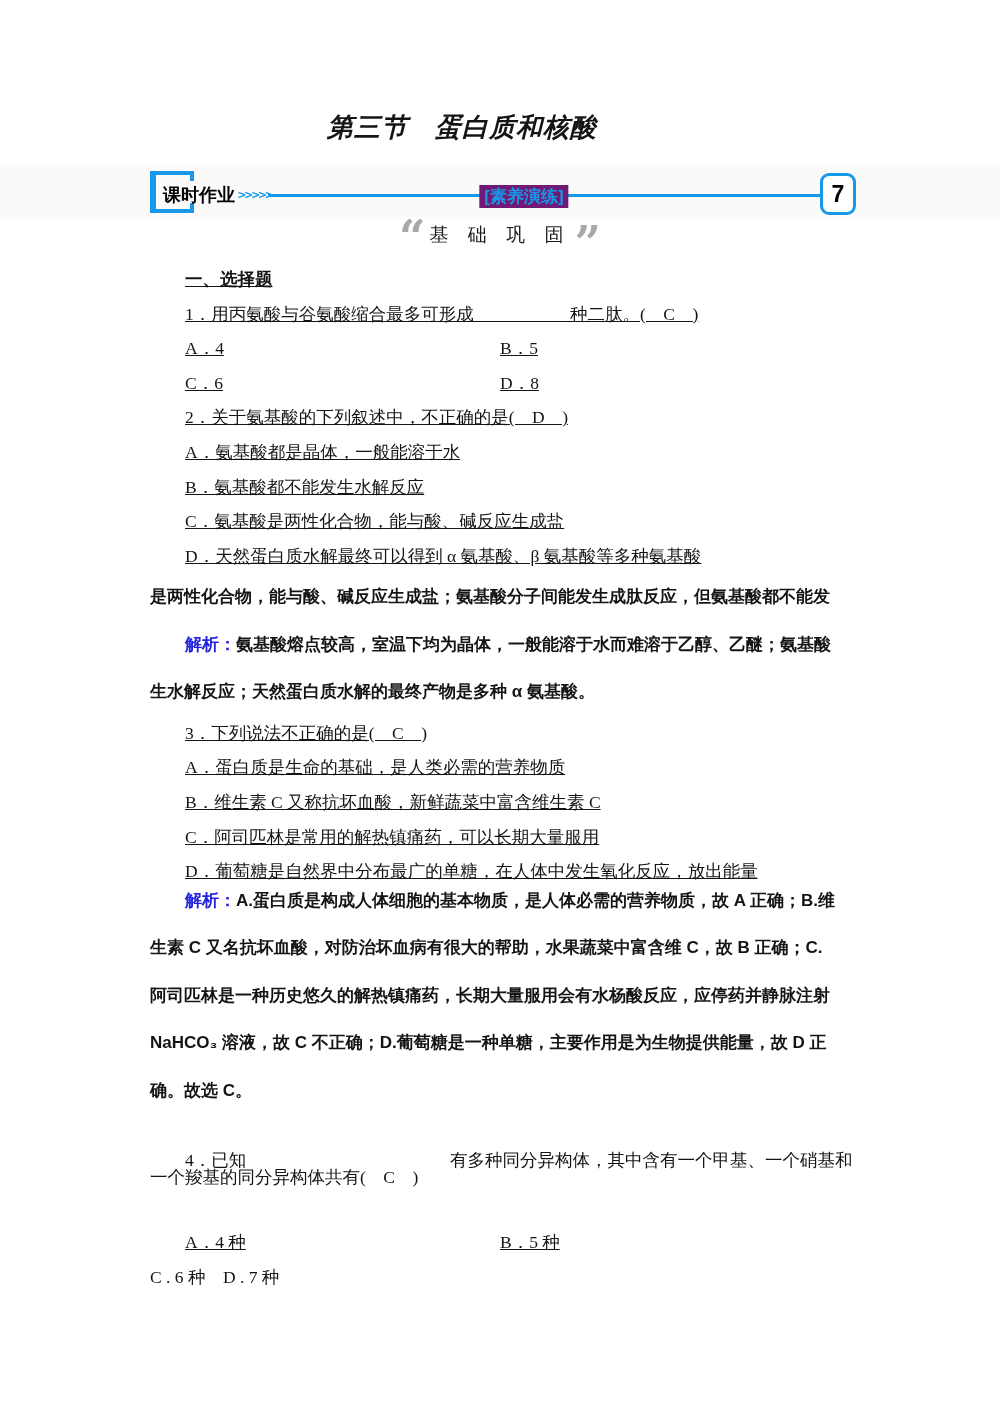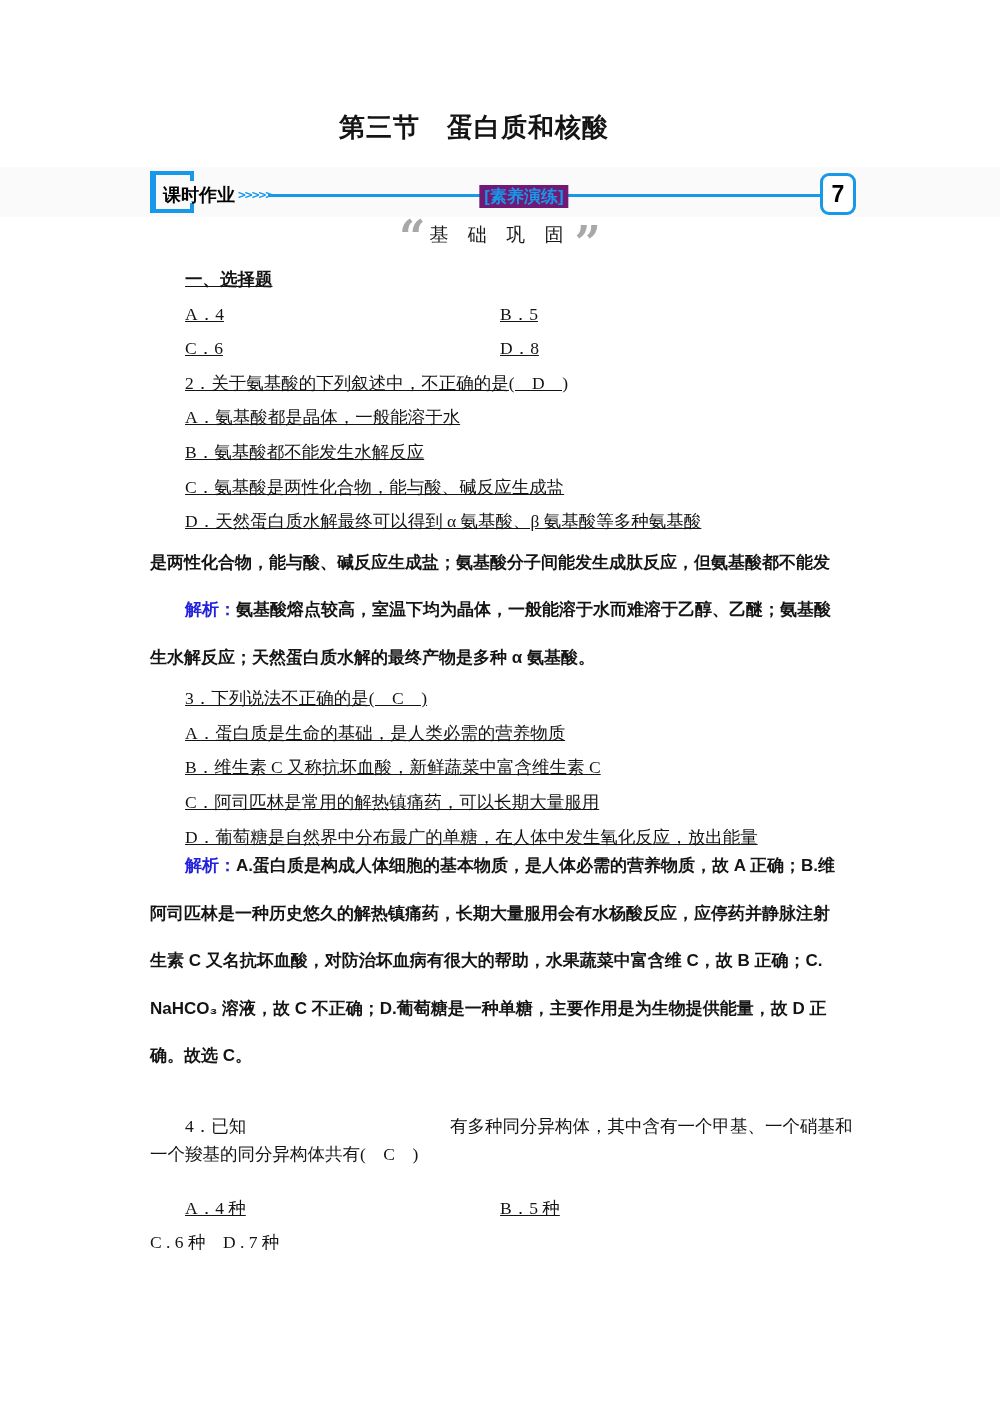--- a/index.html
+++ b/index.html
@@ -9,23 +9,23 @@
     --ink:#141414;
   }
   html,body{margin:0;padding:0;background:#ffffff;}
   .page{
     position:relative;width:1000px;height:1414px;background:#ffffff;
     font-family:"Liberation Serif","DejaVu Serif",serif;color:var(--ink);
     overflow:hidden;
   }
   
   .title{
-    position:absolute;top:110px;left:12px;width:924px;text-align:center;
+    position:absolute;top:110px;left:0;width:924px;text-align:center;
     font-family:"Liberation Sans","DejaVu Sans",sans-serif;
-    font-weight:bold;font-size:26px;letter-spacing:1px;
+    font-weight:bold;font-size:26px;letter-spacing:1px;font-style:italic;
   }
   
   .band{position:absolute;top:167px;left:0;width:1000px;height:50px;background:#fafafa;}
   .header{position:absolute;top:167px;left:150px;width:712px;height:50px;padding-left:21px;}
   .bracket{
     position:absolute;left:0;top:4px;width:38px;height:34px;
     border-left:6px solid var(--accent);
     border-top:4px solid var(--accent);
     border-bottom:4px solid var(--accent);
   }
@@ -85,21 +85,21 @@
   
   .q4{position:relative;height:117px;margin-top:-6px;}
   .formula{
     position:absolute;left:98px;top:2px;
     font-family:"DejaVu Serif","Liberation Serif",serif;
     font-size:17px;line-height:20px;white-space:nowrap;
   }
   .formula .f2{padding-left:57px;margin-top:12px;}
   .q4 .stem-a{position:absolute;left:35px;top:40px;white-space:nowrap;}
   .q4 .stem-b{position:absolute;left:300px;top:40px;white-space:nowrap;}
-  .q4 .stem-c{position:absolute;left:0;top:68px;white-space:nowrap;}
+  .q4 .stem-c{position:absolute;left:0;top:57px;white-space:nowrap;}
 </style>
 </head>
 <body>
 
 <div class="page">
 
   <div class="title">第三节　蛋白质和核酸</div>
 
   <div class="band"></div>
   <div class="header">
@@ -112,20 +112,21 @@
   </div>
 
   <div class="basics">
     <span class="oq">“</span><span class="txt">基 础 巩 固</span><span class="cq">”</span>
   </div>
 
   <div class="body">
 
     <div class="qline part indent">一、选择题</div>
 
+    <div class="qline indent">1．用丙氨酸与谷氨酸缩合最多可形成___________种二肽。(　C　)</div>
     <div class="qline optrow indent">
       <span class="c1">A．4</span>
       <span>B．5</span>
     </div>
     <div class="qline optrow indent">
       <span class="c1">C．6</span>
       <span>D．8</span>
     </div>
 
     <div class="qline indent">2．关于氨基酸的下列叙述中，不正确的是(　D　)</div>
@@ -138,22 +139,22 @@
     <div class="jx jx-first"><span class="lbl">解析：</span><span>氨基酸熔点较高，室温下均为晶体，一般能溶于水而难溶于乙醇、乙醚；氨基酸</span></div>
     <div class="jx">生水解反应；天然蛋白质水解的最终产物是多种 α 氨基酸。</div>
 
     <div class="qline indent">3．下列说法不正确的是(　C　)</div>
     <div class="qline indent">A．蛋白质是生命的基础，是人类必需的营养物质</div>
     <div class="qline indent">B．维生素 C 又称抗坏血酸，新鲜蔬菜中富含维生素 C</div>
     <div class="qline indent">C．阿司匹林是常用的解热镇痛药，可以长期大量服用</div>
     <div class="qline indent">D．葡萄糖是自然界中分布最广的单糖，在人体中发生氧化反应，放出能量</div>
 
     <div class="jx jx-first jx3"><span class="lbl">解析：</span><span>A.蛋白质是构成人体细胞的基本物质，是人体必需的营养物质，故 A 正确；B.维</span></div>
+    <div class="jx">生素 C 又名抗坏血酸，对防治坏血病有很大的帮助，水果蔬菜中富含维 C，故 B 正确；C.</div>
     <div class="jx">阿司匹林是一种历史悠久的解热镇痛药，长期大量服用会有水杨酸反应，应停药并静脉注射</div>
-    <div class="jx">生素 C 又名抗坏血酸，对防治坏血病有很大的帮助，水果蔬菜中富含维 C，故 B 正确；C.</div>
     <div class="jx">NaHCO₃ 溶液，故 C 不正确；D.葡萄糖是一种单糖，主要作用是为生物提供能量，故 D 正</div>
     <div class="jx">确。故选 C。</div>
 
     <div class="q4">
       <span class="stem-a">4．已知</span>
       <span class="stem-b">有多种同分异构体，其中含有一个甲基、一个硝基和</span>
       <span class="stem-c">一个羧基的同分异构体共有(　C　)</span>
     </div>
 
     <div class="qline optrow indent">

